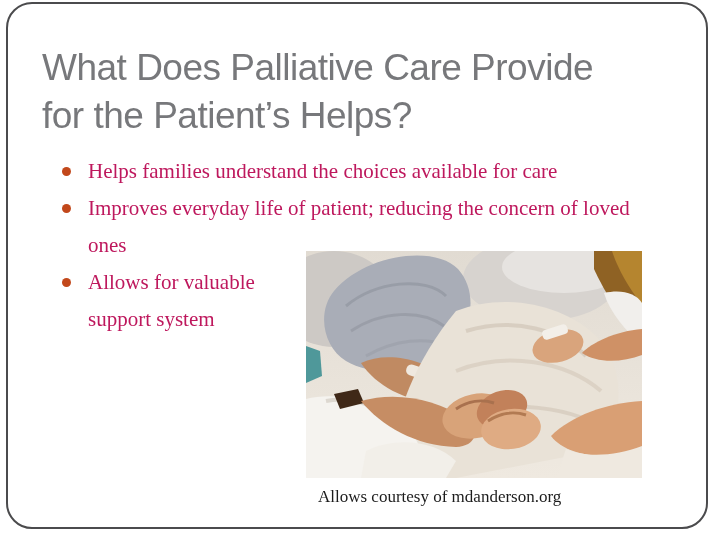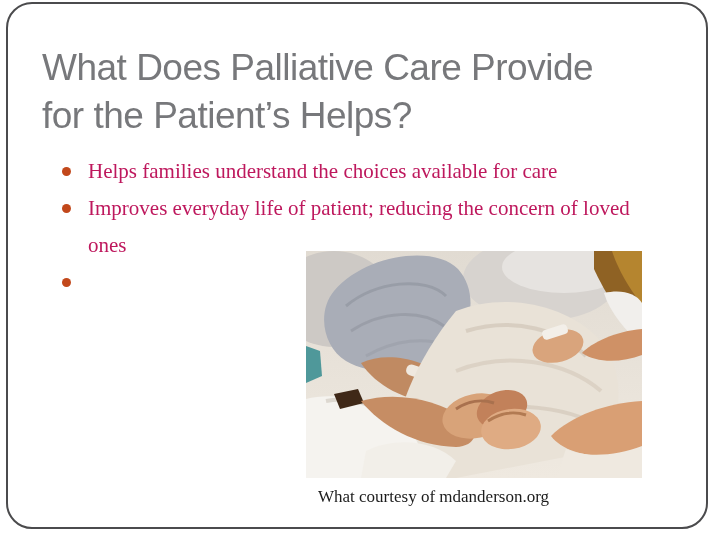--- a/index.html
+++ b/index.html
@@ -81,20 +81,21 @@
   <div class="bullet b0">
     <span class="dot"></span>
     <span class="btext">Helps families understand the choices available for care</span>
   </div>
   <div class="bullet b1">
     <span class="dot"></span>
     <span class="btext">Improves everyday life of patient; reducing the concern of loved ones</span>
   </div>
   <div class="bullet b2">
     <span class="dot"></span>
+    <span class="btext">Allows for valuable support system</span>
   </div>
 </div>
 
 <div class="photo">
   <svg width="336" height="227" viewBox="0 0 336 227" xmlns="http://www.w3.org/2000/svg">
     <defs>
       <linearGradient id="bed" x1="0" y1="0" x2="0" y2="1">
         <stop offset="0" stop-color="#e1dbd2"></stop>
         <stop offset="1" stop-color="#efe9e0"></stop>
       </linearGradient>
@@ -140,13 +141,13 @@
     <ellipse cx="205" cy="178" rx="30" ry="20" fill="#dfab83" transform="rotate(-8 205 178)"></ellipse>
     <path d="M150,158 C162,150 176,148 188,152" stroke="#a9714e" stroke-width="3" fill="none"></path>
     <path d="M182,170 C194,162 208,160 220,164" stroke="#b27a52" stroke-width="3" fill="none"></path>
 
     <path d="M336,150 C300,152 265,165 245,185 C260,205 300,210 336,200 Z" fill="#d99f74"></path>
     <path d="M336,195 C310,205 280,207 260,198 L250,227 L336,227 Z" fill="#efe9e0"></path>
     <path d="M60,200 C90,185 130,190 150,210 L140,227 L55,227 Z" fill="#f2efe9"></path>
   </svg>
 </div>
 
-<div class="caption">What courtesy of mdanderson.org</div>
+<div class="caption">Allows courtesy of mdanderson.org</div>
 
 </body></html>

